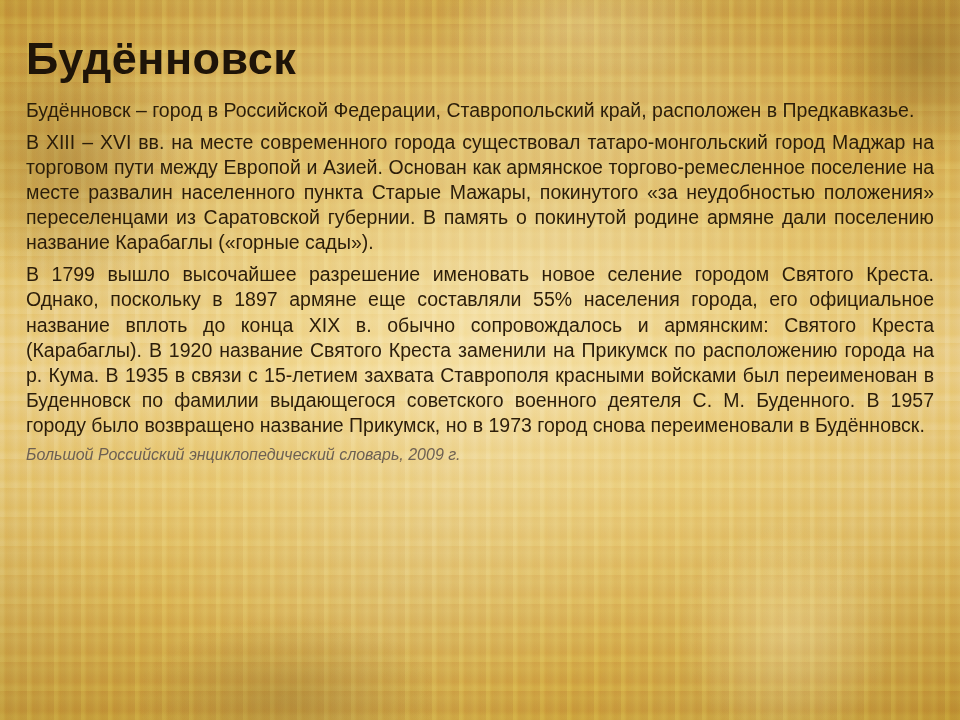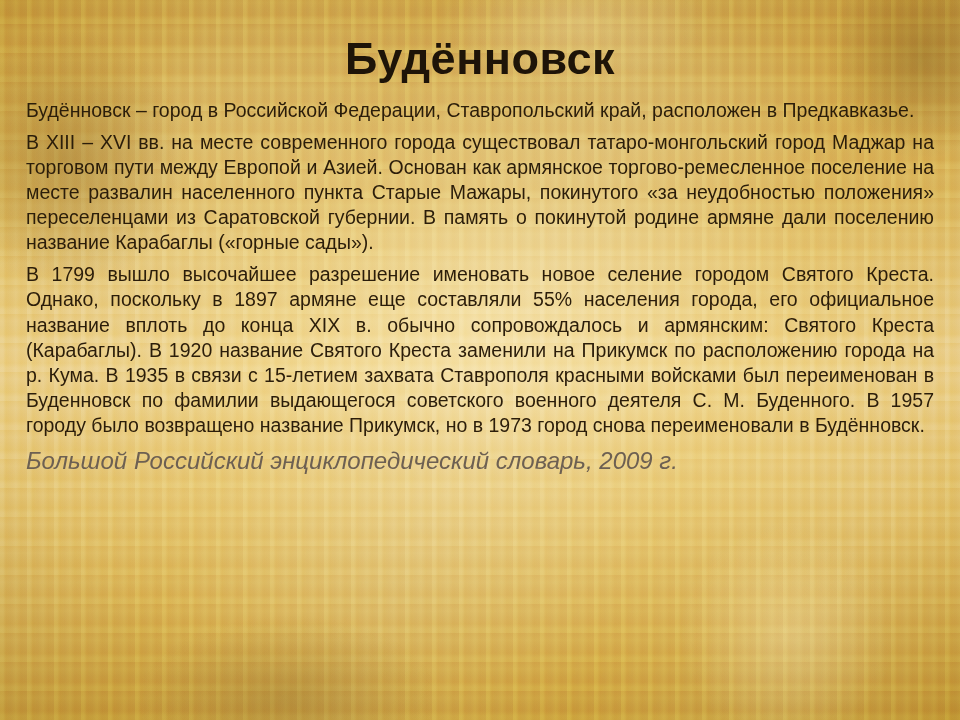--- a/index.html
+++ b/index.html
@@ -72,21 +72,20 @@
   }
 
   .content {
     position: relative;
     z-index: 2;
     padding: 34px 26px 0 26px;
     box-sizing: border-box;
   }
 
   .title {
-    text-align: center;
     font-size: 45px;
     font-weight: bold;
     color: #1e1408;
     letter-spacing: 0.5px;
     margin: 0 0 14px 0;
     line-height: 1.1;
   }
 
   .body-text p {
     margin: 0 0 7px 0;
@@ -96,21 +95,21 @@
     text-align: justify;
     text-justify: inter-word;
   }
   .body-text p.first {
     text-align: left;
     margin-top: 12px;
   }
 
   .source {
     margin-top: 7px;
-    font-size: 24px;
+    font-size: 16px;
     font-style: italic;
     color: #6d6052;
     line-height: 1.3;
     text-align: left;
   }
 </style>
 </head>
 <body>
 
 <div class="slide">

